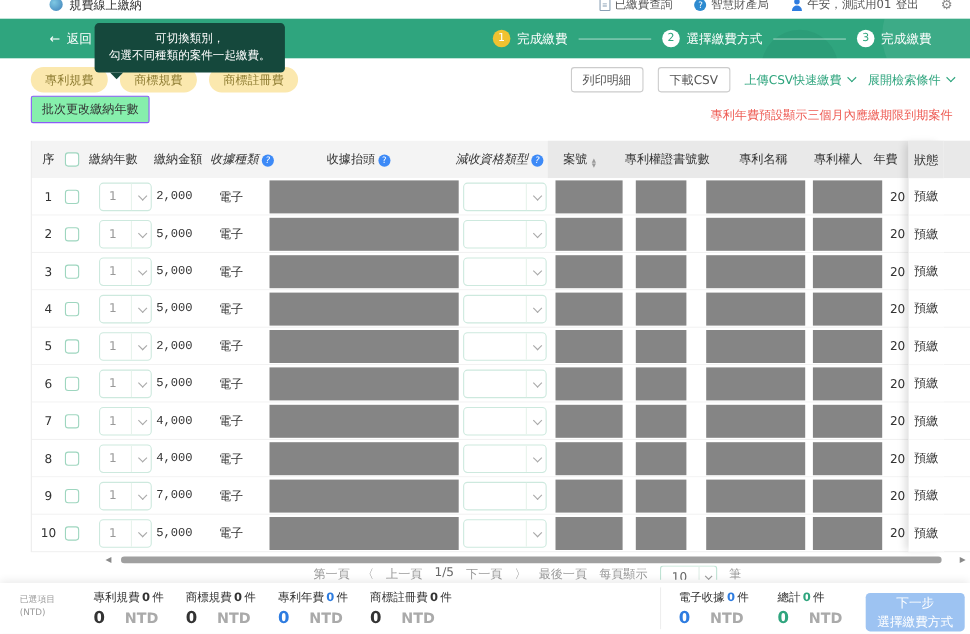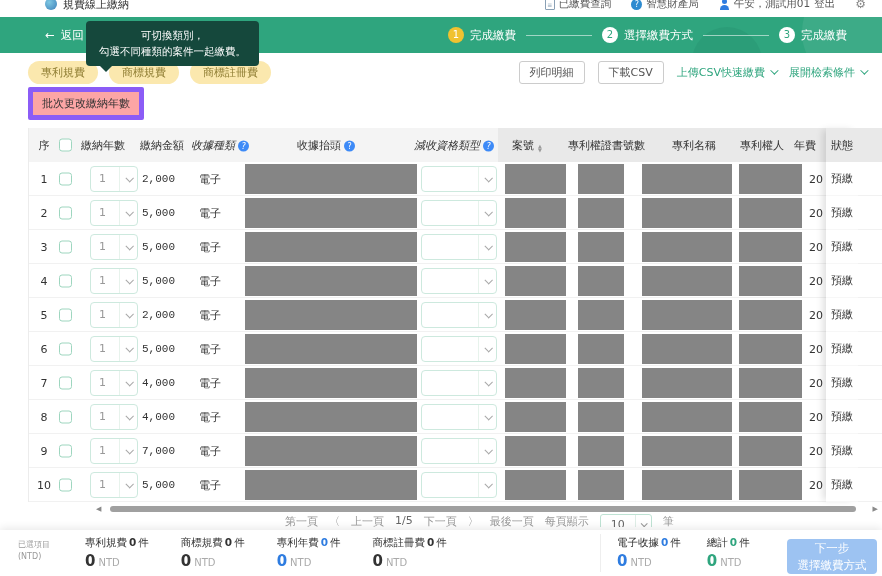--- a/index.html
+++ b/index.html
@@ -46,21 +46,21 @@
   .toolbar{position:absolute;top:59px;left:28px;right:16px;height:26px;display:flex;align-items:center;}
   .tabs{display:flex;gap:11px;}
   .tab{border-radius:13px;padding:4px 13px;font-size:11px;background:var(--gold-light);color:#8f7d33;cursor:pointer;white-space:nowrap;}
   .tab.active{background:var(--gold);color:#5c481a;font-weight:bold;}
   .tb-right{margin-left:auto;display:flex;align-items:center;gap:13px;}
   .tb-btn{border:1px solid #ccc;border-radius:3px;background:#fff;padding:3px 10px;font-size:11px;color:#555;cursor:pointer;white-space:nowrap;}
   .tb-link{color:var(--accent);font-size:11px;display:flex;align-items:center;gap:5px;cursor:pointer;white-space:nowrap;}
   .chev{display:inline-block;width:6px;height:6px;border-right:1.5px solid var(--accent);border-bottom:1.5px solid var(--accent);transform:rotate(45deg) translateY(-2px);}
 
   
-  .batch-btn{position:absolute;top:87px;left:28px;border:5px solid #8b5cf6;background:#fca5a5;border-radius:2px;
+  .batch-btn{position:absolute;top:87px;left:28px;border:1px solid #8b5cf6;background:#86efac;border-radius:2px;
     padding:4px 9px;font-size:11px;color:#333;cursor:pointer;}
   .notice{position:absolute;top:97px;right:16px;font-size:11px;color:var(--red);}
 
   
   .table-wrap{position:absolute;top:128px;left:28px;right:0;height:374px;border-left:1px solid #ececec;}
   .thead{position:absolute;top:0;left:0;right:0;height:34px;background:#f4f4f4;}
   .thead .gray-zone{position:absolute;left:469px;right:0;top:0;bottom:0;background:#e9e9e9;}
   .hcell{position:absolute;top:50%;transform:translateY(-50%);font-size:11px;color:#333;white-space:nowrap;}
   .help{display:inline-block;width:11px;height:11px;border-radius:50%;background:#3d8af7;color:#fff;font-size:8px;line-height:11px;text-align:center;margin-left:3px;vertical-align:0px;cursor:pointer;}
   .sort{display:inline-flex;flex-direction:column;font-size:5px;color:#9a9a9a;line-height:4px;margin-left:4px;vertical-align:1px;cursor:pointer;}
@@ -116,26 +116,26 @@
   .pg-item{cursor:pointer;}
   .pg-cur{color:#666;}
   .pg-select{display:inline-flex;border:1px solid #bfe3d4;border-radius:3px;height:20px;align-items:center;cursor:pointer;}
   .pg-select .v{font-size:11px;color:#666;padding:0 10px;}
   .pg-select .c{width:16px;height:100%;border-left:1px solid #dfeee7;display:flex;align-items:center;justify-content:center;}
   .pg-select .c::after{content:"";width:4px;height:4px;border-right:1.5px solid #999;border-bottom:1.5px solid #999;transform:rotate(45deg) translateY(-1px);}
 
   
   .bottom-bar{position:absolute;top:530px;left:0;right:0;height:46px;background:#fff;box-shadow:0 -2px 8px rgba(0,0,0,0.09);z-index:8;}
   .bb-label{position:absolute;left:18px;top:9px;font-size:8px;color:#999;line-height:1.5;}
-  .bb-groups{position:absolute;left:85px;top:6px;display:flex;gap:32px;}
+  .bb-groups{position:absolute;left:85px;top:6px;display:flex;gap:20px;}
   .bb-group .l1{font-size:10.5px;color:#333;white-space:nowrap;}
   .bb-group .l1 b{font-weight:bold;margin:0 2px;}
   .bb-group .l2{margin-top:1px;}
   .bb-group .amt{font-size:15px;font-weight:bold;color:#333;}
-  .bb-group .cur{font-size:10px;color:#aaa;margin-left:3px;}
+  .bb-group .cur{font-size:13px;color:#aaa;margin-left:18px;font-weight:bold;}
   .bb-group.hl .l1 b,.bb-group.hl .amt{color:var(--blue);}
   .bb-right{position:absolute;left:600px;top:4px;height:38px;display:flex;gap:26px;padding-left:16px;border-left:1px solid #eee;align-items:flex-start;padding-top:2px;}
   .bb-right .bb-group.blue .l1 b,.bb-right .bb-group.blue .amt{color:var(--blue);}
   .bb-right .bb-group.green .l1 b,.bb-right .bb-group.green .amt{color:var(--accent);}
   .bb-right .bb-group .l1 b{font-weight:bold;}
   .next-btn{position:absolute;left:787px;top:9px;width:90px;height:35px;border:none;border-radius:4px;
     background:var(--btn-disabled);color:#fff;font-size:11.5px;line-height:1.4;text-align:center;cursor:pointer;}
 </style>
 </head>
 <body>
@@ -214,20 +214,21 @@
         <span class="chev"></span>
       </span>
       <span class="tb-link">
         <span>展開檢索條件</span>
         <span class="chev"></span>
       </span>
     </div>
   </div>
 
   <button class="batch-btn">批次更改繳納年數</button>
+  <div class="notice">專利年費預設顯示三個月內應繳期限到期案件</div>
 
   <div class="table-wrap">
     <div class="thead">
       <span class="gray-zone"></span>
       <span class="hcell x-seq">序</span>
       <span class="checkbox x-check"></span>
       <span class="hcell h-years">繳納年數</span>
       <span class="hcell h-amount">繳納金額</span>
       <span class="hcell h-receipt"><span>收據種類</span><span class="help">?</span></span>
       <span class="hcell h-title"><span>收據抬頭</span><span class="help">?</span></span>

